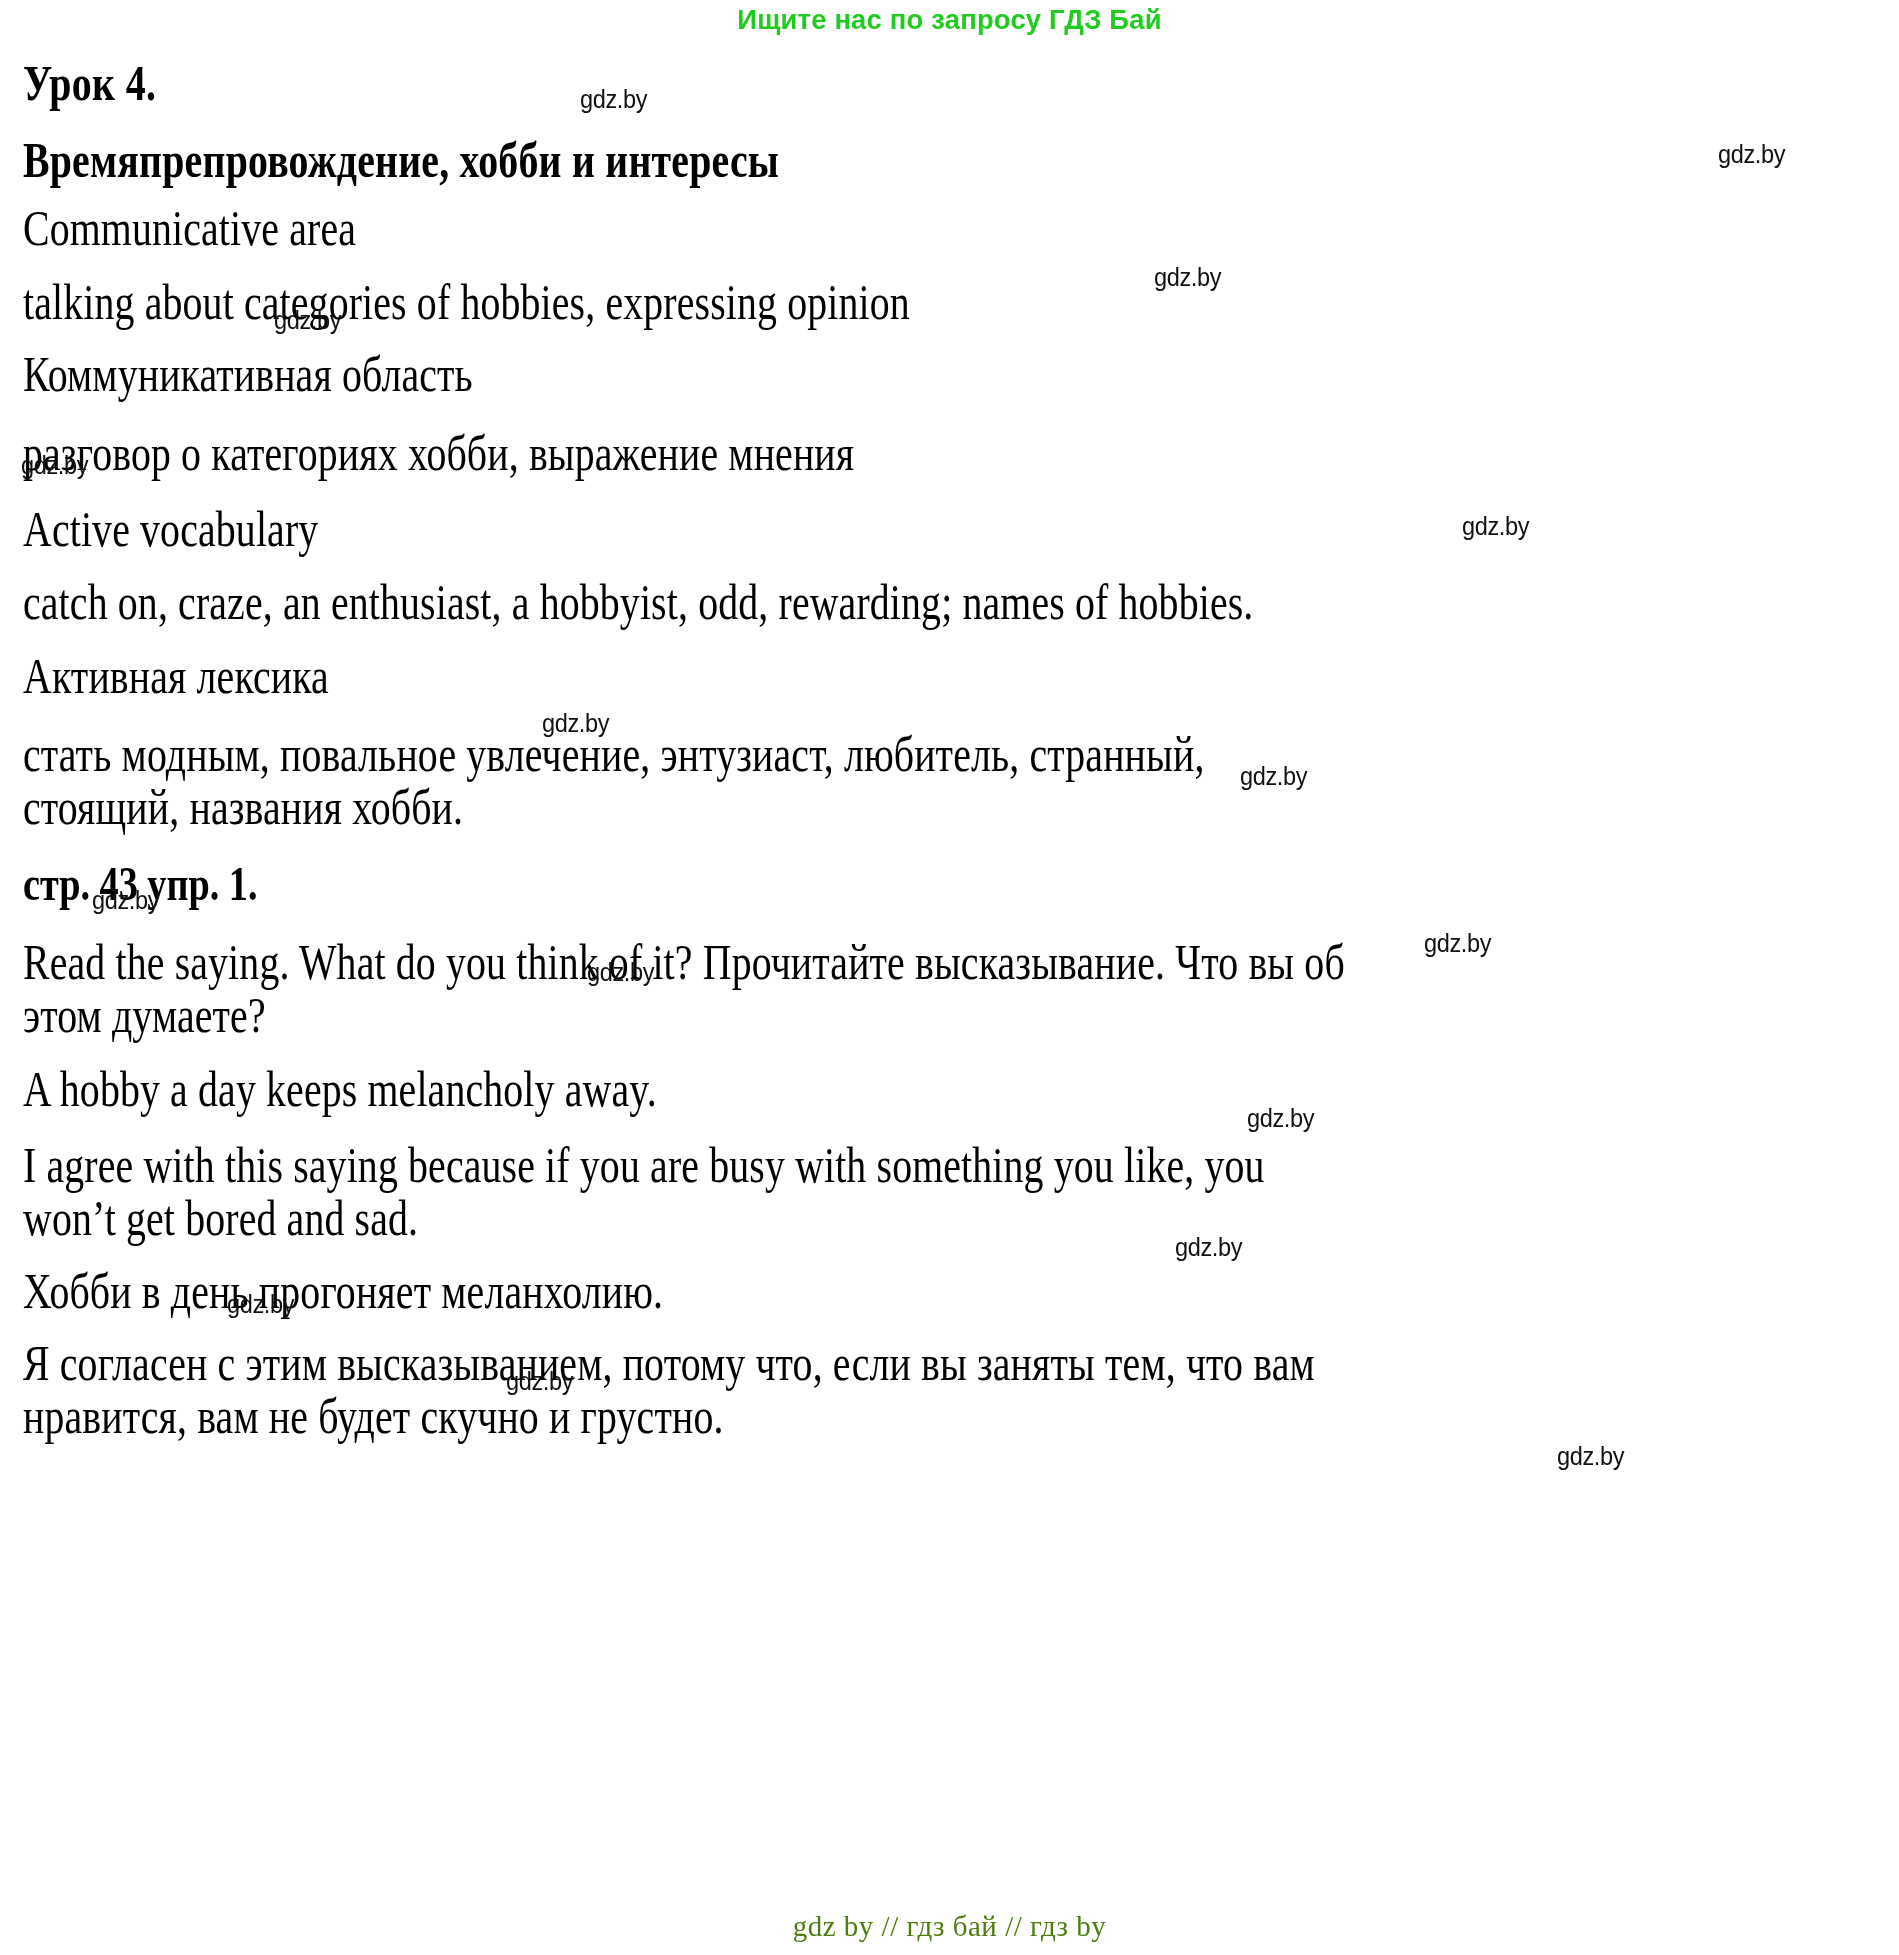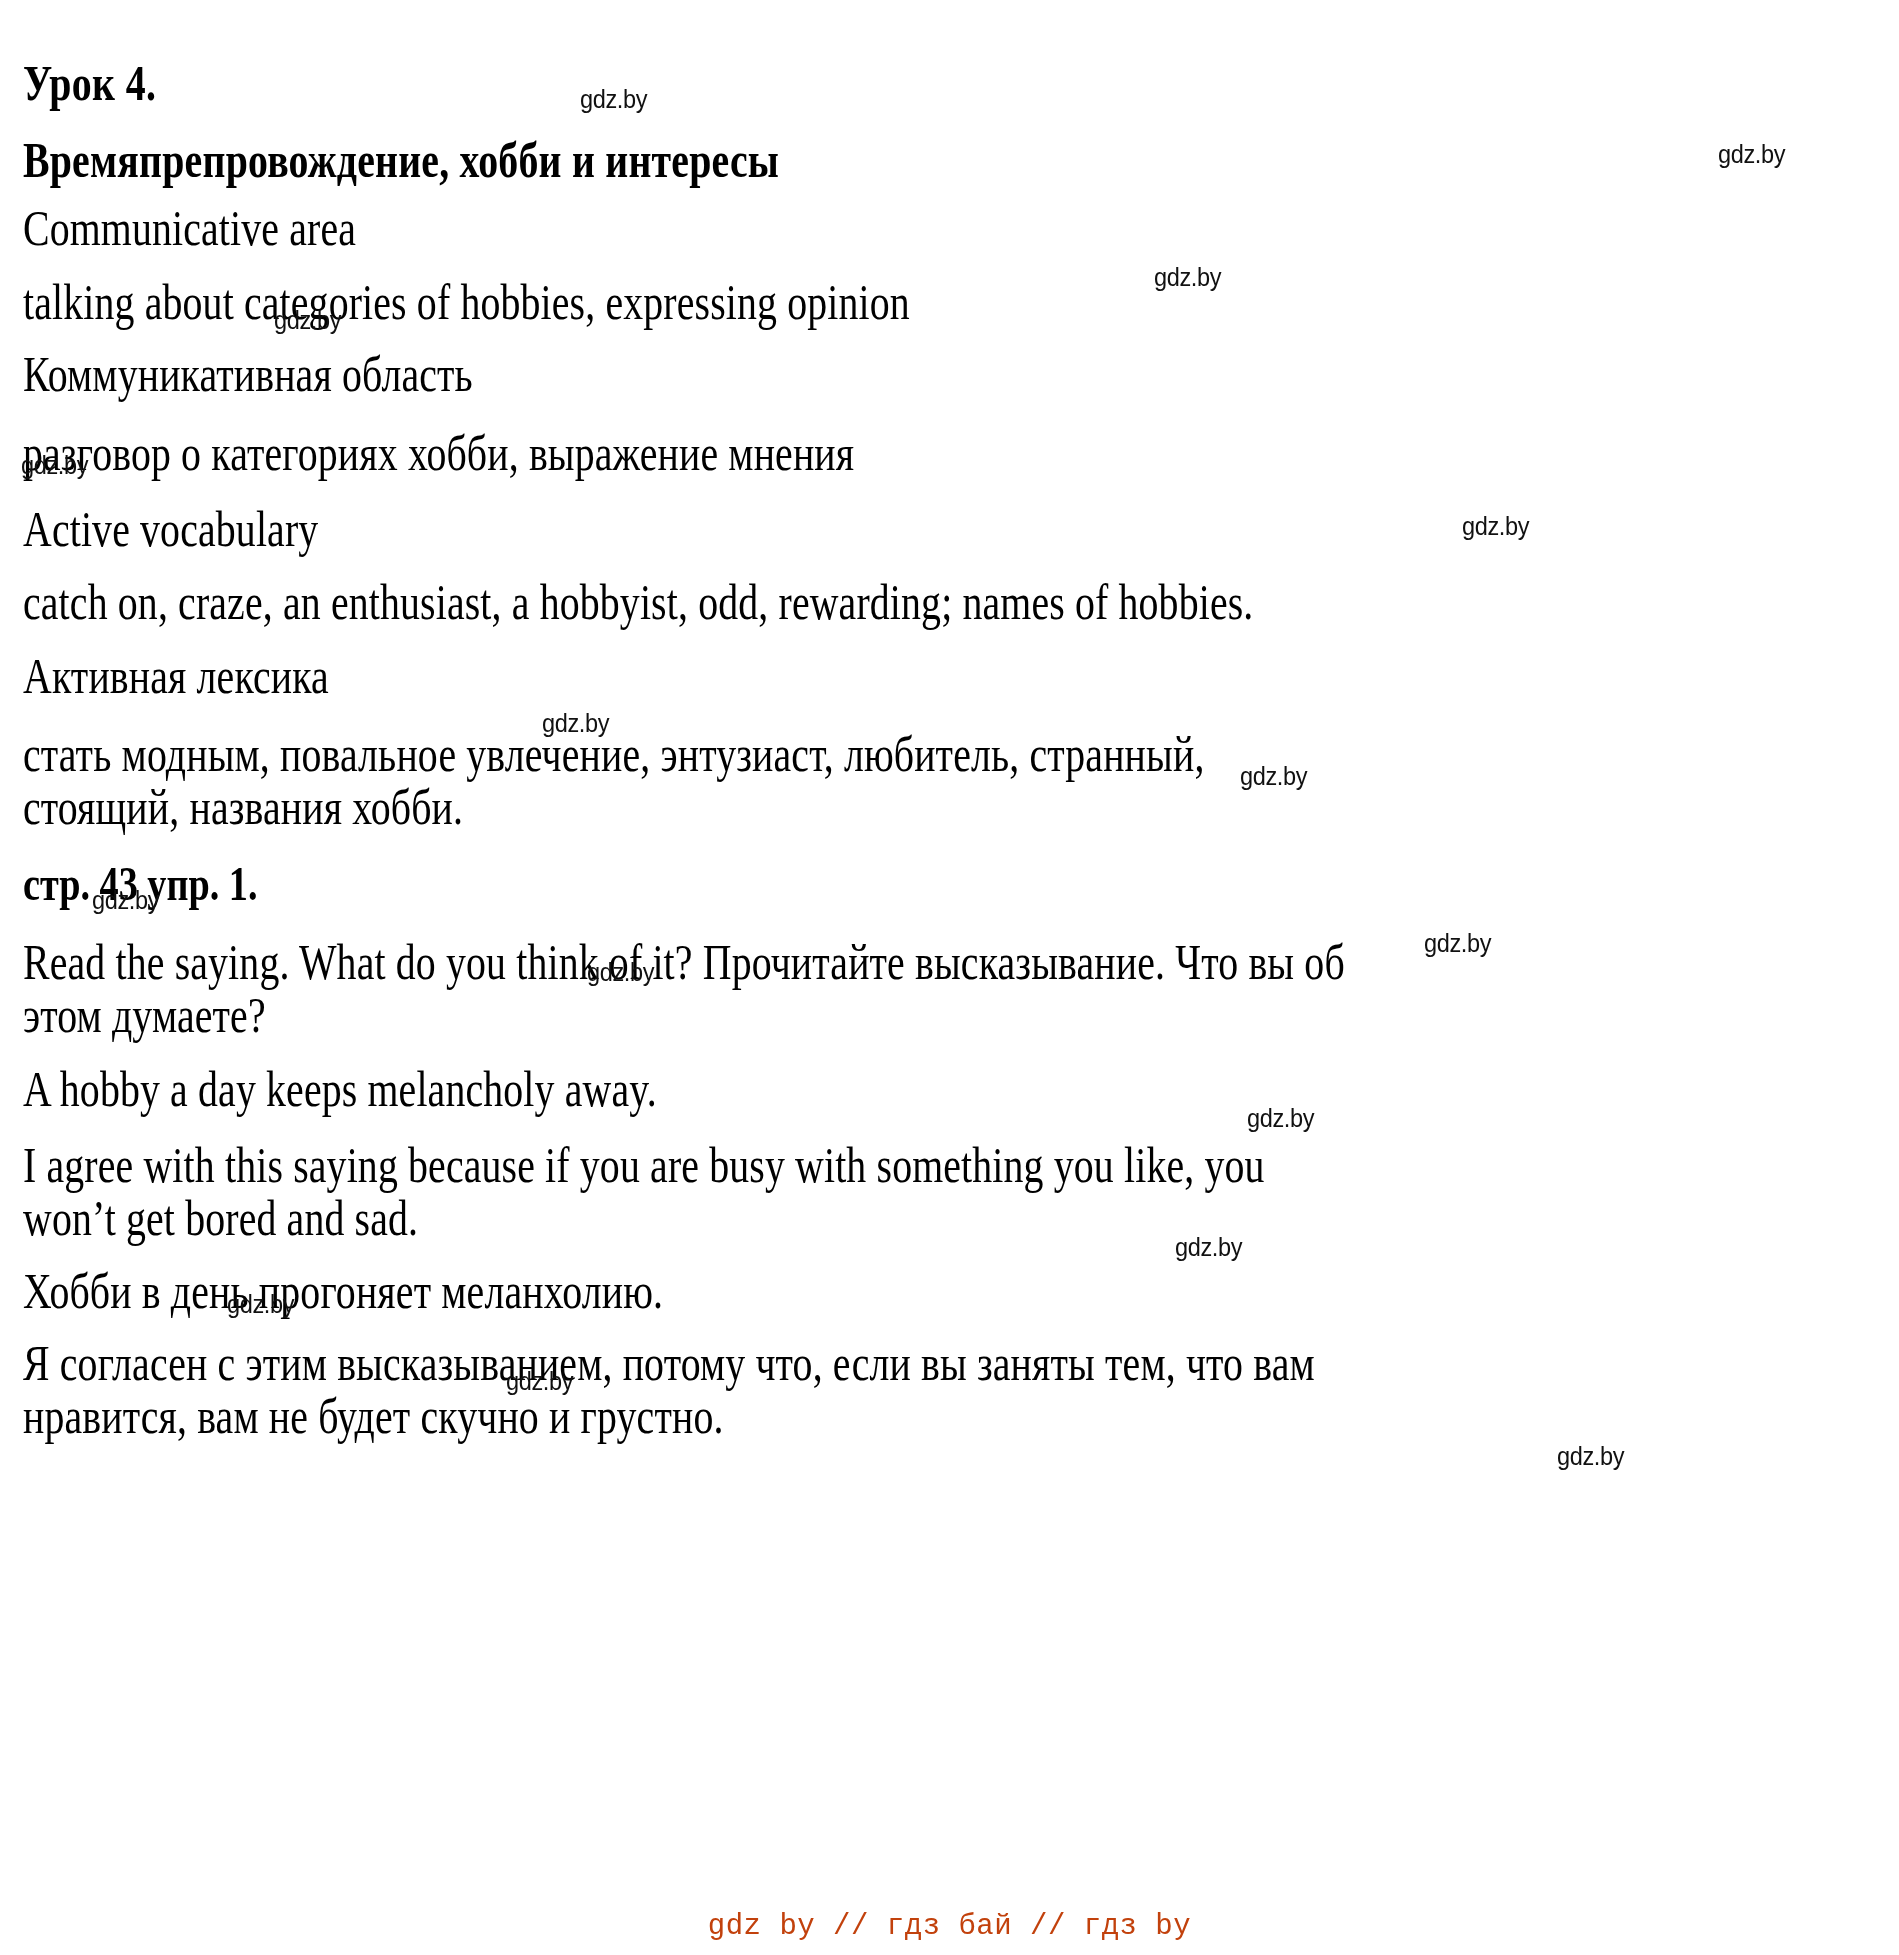--- a/index.html
+++ b/index.html
@@ -88,33 +88,34 @@
     letter-spacing: 0.2px;
   }
 
   
   .footer {
     position: absolute;
     left: 0;
     top: 1910px;
     width: 100%;
     text-align: center;
-    font-family: Liberation Mono, monospace;
+    font-family: Liberation Serif, serif;
     font-size: 29px;
     font-weight: 400;
-    color: #c2410c;
+    color: #4d7c0f;
     white-space: nowrap;
     letter-spacing: 0.5px;
   }
 </style>
 </head>
 <body>
 
 <div id="page">
 
+  <div class="promo">Ищите нас по запросу ГДЗ Бай</div>
 
   <div class="content">
 
     <div class="line h-lesson bold" style="left:0px; top:54px;">Урок 4.</div>
 
     <div class="line h-topic bold" style="left:0px; top:131px;">Времяпрепровождение, хобби и интересы</div>
 
     <div id="lines-host">
         <div class="line body-line" style="left: 0px; top: 199px;">Communicative area</div>
         <div class="line body-line" style="left: 0px; top: 273px;">talking about categories of hobbies, expressing opinion</div>

